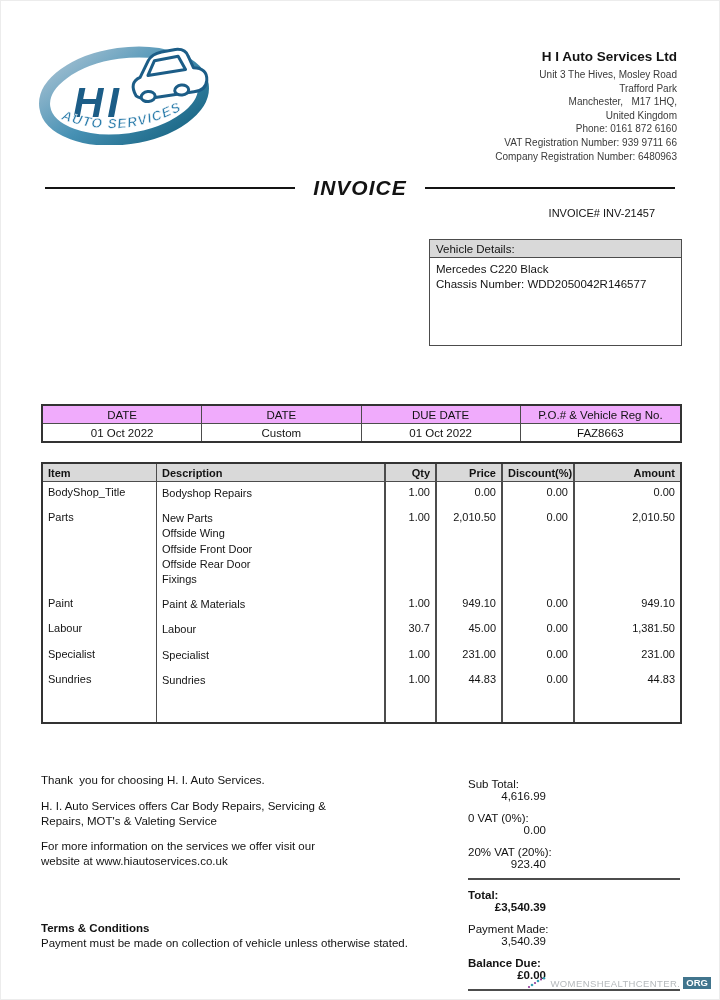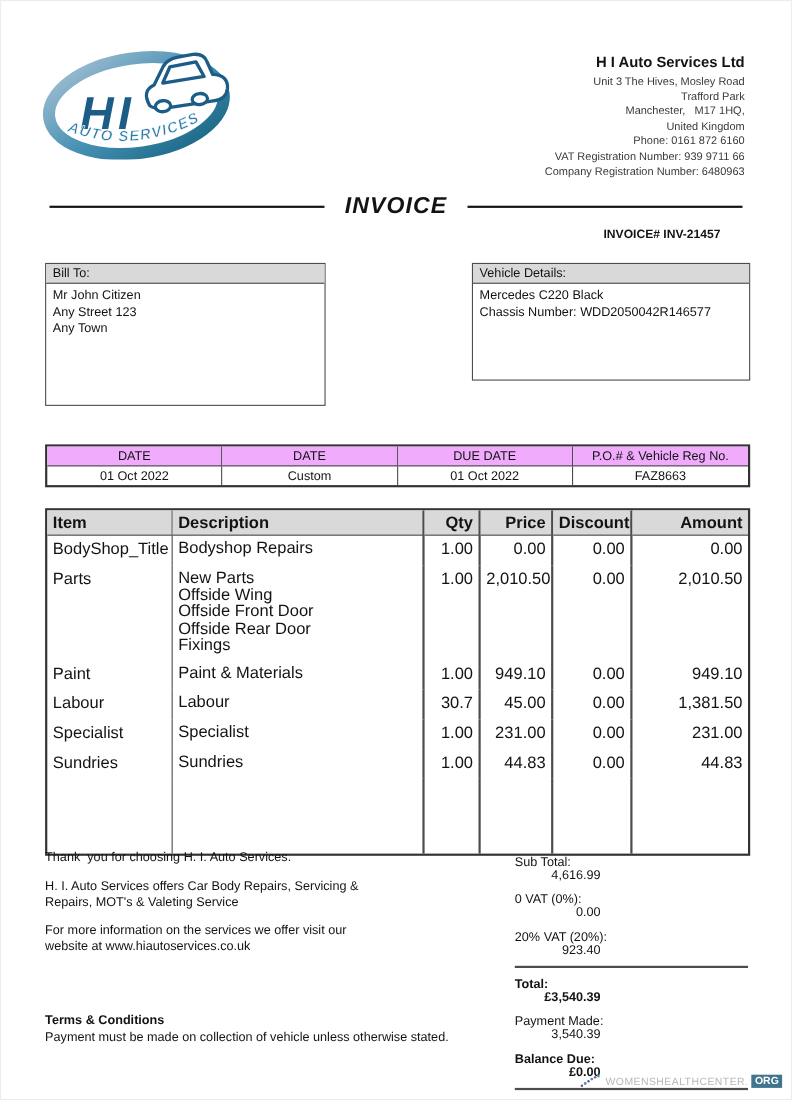--- a/index.html
+++ b/index.html
@@ -10,37 +10,37 @@
   }
   
   .logo{position:absolute;left:36px;top:42px;width:175px;height:102px;text-align:right;}
   .company{position:absolute;top:48px;right:42px;text-align:right;}
   .company-name{font-size:13.5px;font-weight:bold;margin-bottom:4px;}
   .company-address{font-size:10px;line-height:13.6px;color:#3a3a3a;white-space:pre-line;}
   
   .title-band{position:absolute;top:175px;left:44px;right:44px;display:flex;align-items:center;gap:18px;}
   .title-line{flex:1;border-top:2.5px solid #141414;}
   .title-text{font-size:21px;font-weight:bold;font-style:italic;letter-spacing:1px;}
-  .invoice-number{position:absolute;top:206px;right:64px;font-size:11px;font-weight:bold;}
+  .invoice-number{position:absolute;top:206px;right:64px;font-size:11px;font-weight:normal;}
   
   .infobox{position:absolute;border:1px solid #4c4c4c;box-sizing:border-box;display:flex;flex-direction:column;}
   .infobox-header{background:#d9d9d9;border-bottom:1px solid #4c4c4c;font-size:11.5px;padding:2.5px 6px;}
   .infobox-body{font-size:11.5px;line-height:15px;padding:4px 6px;white-space:pre-line;flex:1;}
   .box-billto{left:40px;top:238px;width:255px;height:130px;}
   .box-vehicle{left:428px;top:238px;width:253px;height:107px;}
   
   .meta-table{position:absolute;left:40px;top:403px;width:641px;border:2px solid #333;
     box-sizing:border-box;display:grid;grid-template-columns:1fr 1fr 1fr 1fr;
     font-size:11.5px;text-align:center;}
   .meta-cell{padding:2.5px 4px;border-right:1px solid #4c4c4c;}
   .meta-cell.last{border-right:none;}
   .meta-head{background:#f0abfc;border-bottom:1px solid #4c4c4c;}
   
-  .items{position:absolute;left:40px;top:461px;width:641px;height:316px;border:2px solid #333;
-    box-sizing:border-box;display:flex;flex-direction:column;font-size:15px;}
+  .items{position:absolute;left:40px;top:461px;width:641px;height:262px;border:2px solid #333;
+    box-sizing:border-box;display:flex;flex-direction:column;font-size:11px;}
   .irow{display:grid;grid-template-columns:114px 229px 51px 66px 72px 1fr;}
   .icell{padding:2.5px 5px;border-right:2px solid #4c4c4c;overflow:hidden;}
   .icell.c0{border-right:1px solid #4c4c4c;}
   .icell.c5{border-right:none;}
   .ihead .icell{background:#d9d9d9;border-bottom:1.5px solid #4c4c4c;font-weight:bold;}
   .irow.body .icell{padding:4px 5px 6px;}
   .num{text-align:right;}
   .ctr{text-align:center;}
   .desc{white-space:pre-line;line-height:15.2px;}
   .ifill{flex:1;}
@@ -99,26 +99,20 @@
 Company Registration Number: 6480963</div>
   </div>
 
   <div class="title-band">
     <div class="title-line"></div>
     <div class="title-text">INVOICE</div>
     <div class="title-line"></div>
   </div>
   <div class="invoice-number">INVOICE# INV-21457</div>
 
-  <div class="infobox box-billto">
-    <div class="infobox-header">Bill To:</div>
-    <div class="infobox-body">Mr John Citizen
-Any Street 123
-Any Town</div>
-  </div>
 
   <div class="infobox box-vehicle">
     <div class="infobox-header">Vehicle Details:</div>
     <div class="infobox-body">Mercedes C220 Black
 Chassis Number: WDD2050042R146577</div>
   </div>
 
   <div class="meta-table">
     <div class="meta-cell meta-head">DATE</div>
     <div class="meta-cell meta-head">DATE</div>

